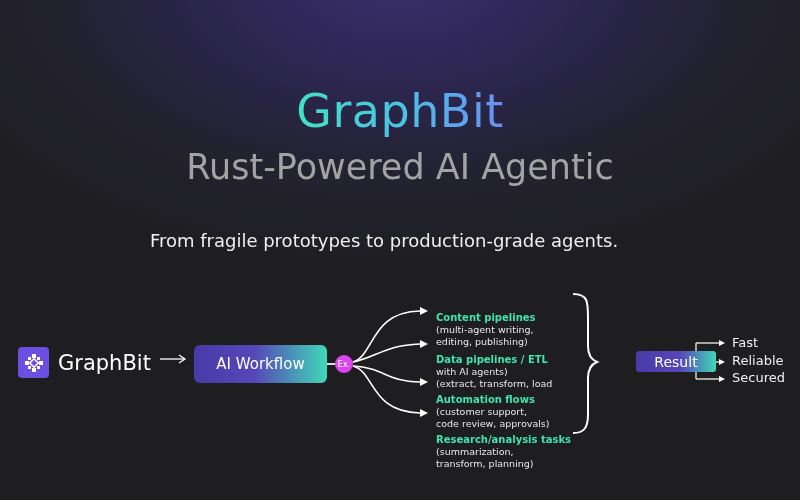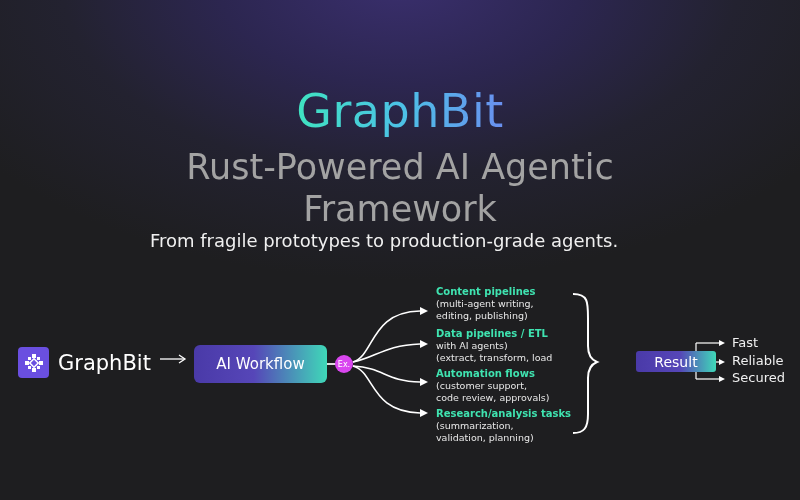--- a/index.html
+++ b/index.html
@@ -53,42 +53,41 @@
   }
   .ex-badge {
     position: absolute; left: 335px; top: 355px; width: 18px; height: 18px;
     border-radius: 50%; background: #d946ef; color: #fff;
     font-size: 8px; display: flex; align-items: center; justify-content: center;
   }
   .connector { position: absolute; left: 327px; top: 363px; width: 9px; height: 2px; background: #ddd; }
 
   .branches { position: absolute; left: 0; top: 0; }
 
-  .use-case { position: absolute; left: 436px; width: 150px; }
+  .use-case { position: absolute; left: 436px; width: 150px; margin-top: 26px; }
   .use-case .uc-title { font-size: 10px; font-weight: 600; color: #3fe3b0; line-height: 13px; }
   .use-case .uc-desc { font-size: 9.5px; color: #e8e8e8; line-height: 11.5px; }
 
   .result {
     position: absolute; left: 607px; top: 351px; width: 80px; height: 21px;
     border-radius: 3px;
     background: linear-gradient(90deg, #4a3aa8 0%, #5646b8 55%, #3fd8b8 100%);
     display: flex; align-items: center; justify-content: center;
     font-size: 14px; color: #fff; margin-left: 29px;
   }
   .outcome { position: absolute; left: 732px; font-size: 13px; color: #f0f0f0; }
 </style>
 </head>
 <body>
 
 <div class="bg-glow"></div>
 
 <div class="brand-title"><span>GraphBit</span></div>
 <div class="headline">
   <div>Rust-Powered AI Agentic</div>
-  <div>Framework</div>
 </div>
 <div class="subtitle">From fragile prototypes to production-grade agents.</div>
 
 <div class="logo">
   <div class="logo-mark">
     <svg width="20" height="20" viewBox="0 0 20 20">
       <g fill="#ffffff">
         <rect x="8" y="1" width="4" height="4"></rect>
         <rect x="8" y="15" width="4" height="4"></rect>
         <rect x="1" y="8" width="4" height="4"></rect>
@@ -154,20 +153,20 @@
   <div class="uc-desc">(extract, transform, load</div>
 </div>
 <div class="use-case" style="top:367px;">
   <div class="uc-title">Automation flows</div>
   <div class="uc-desc">(customer support,</div>
   <div class="uc-desc">code review, approvals)</div>
 </div>
 <div class="use-case" style="top:407px;">
   <div class="uc-title">Research/analysis tasks</div>
   <div class="uc-desc">(summarization,</div>
-  <div class="uc-desc">validation, planning)</div>
+  <div class="uc-desc">transform, planning)</div>
 </div>
 
 <div class="result">Result</div>
 
 <div class="outcome" style="top:335px;">Fast</div>
 <div class="outcome" style="top:353px;">Reliable</div>
 <div class="outcome" style="top:370px;">Secured</div>
 
 </body></html>

